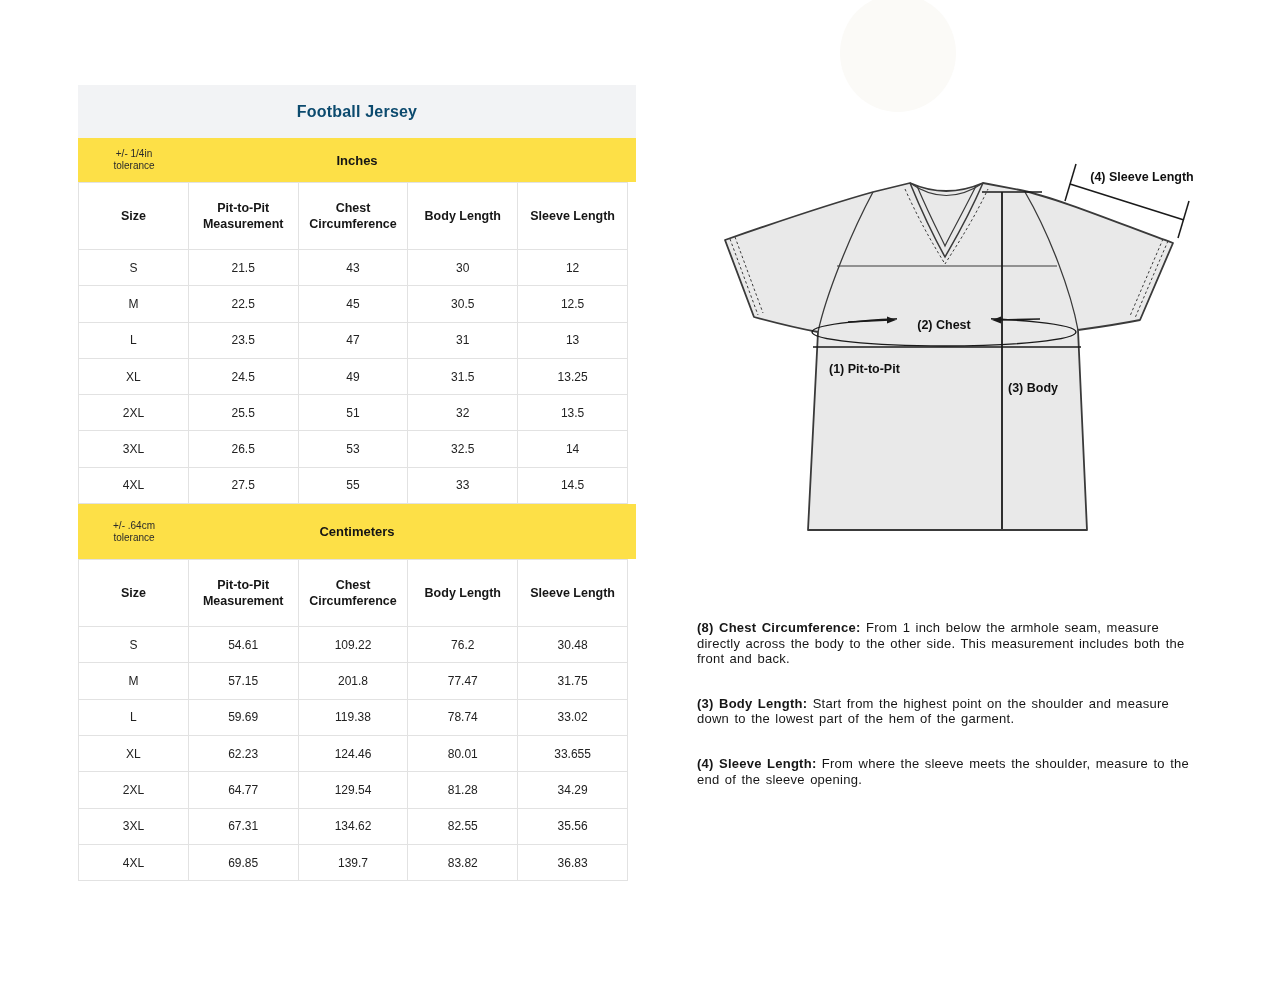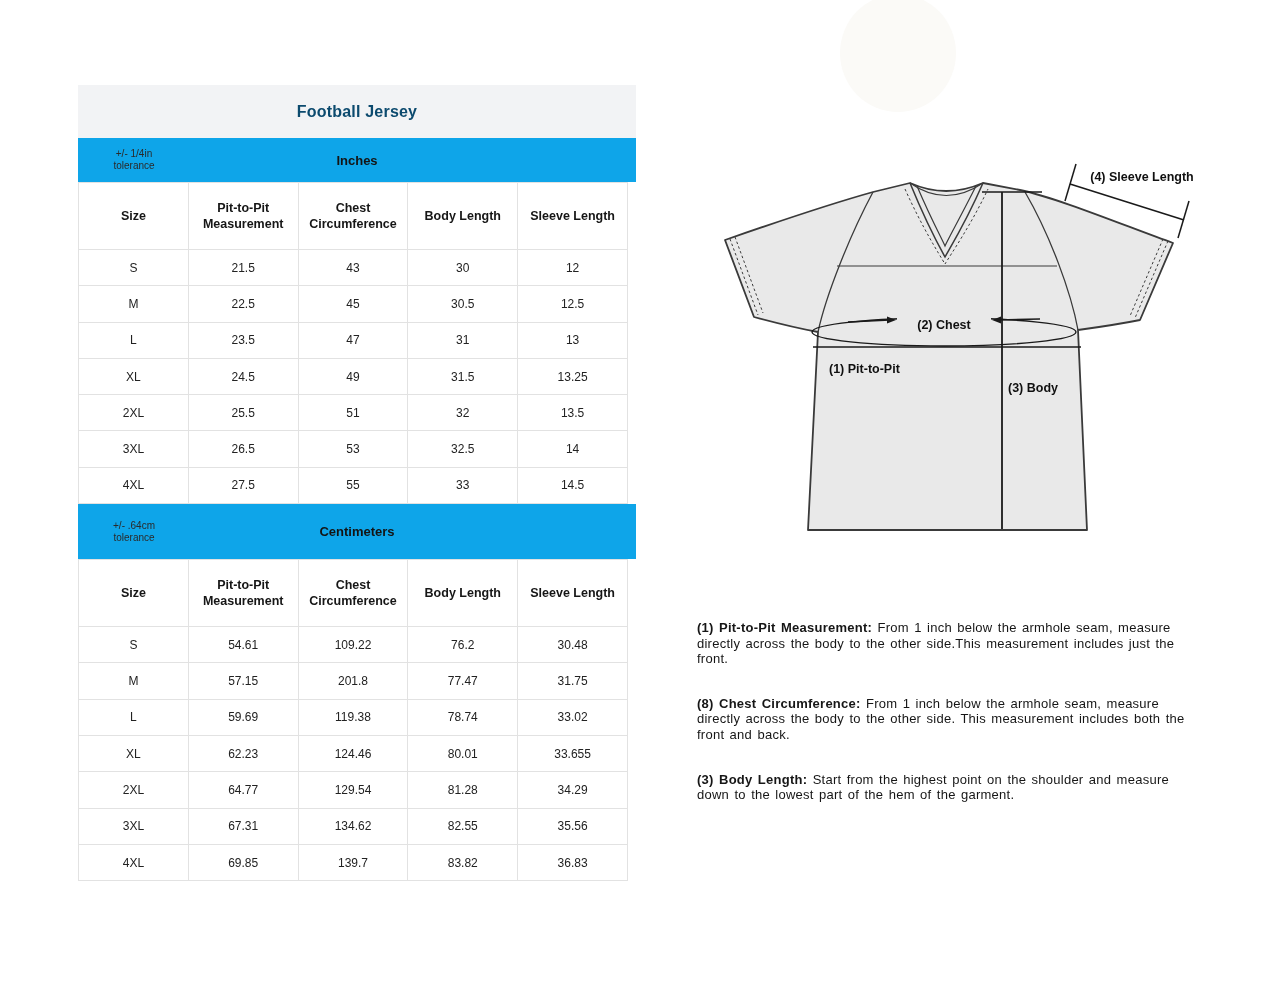--- a/index.html
+++ b/index.html
@@ -12,21 +12,21 @@
     position:absolute; left:840px; top:-6px; width:116px; height:118px;
     border-radius:50%; background:#fbfaf7;
   }
   
   .size-chart { position:absolute; left:78px; top:85px; width:558px; }
   .chart-title {
     height:53px; background:#f2f3f5; display:flex; align-items:center; justify-content:center;
     font-weight:bold; font-size:16px; color:#0c4a6e; letter-spacing:.2px;
   }
   .unit-band {
-    position:relative; background:#0ea5e9; display:flex; align-items:center; justify-content:center;
+    position:relative; background:#fde047; display:flex; align-items:center; justify-content:center;
     font-weight:bold; font-size:13px; color:#141414;
   }
   .unit-band.in { height:44px; }
   .unit-band.cm { height:55px; }
   .tolerance {
     position:absolute; left:0; top:0; bottom:0; width:112px;
     display:flex; flex-direction:column; align-items:center; justify-content:center;
     font-weight:normal; font-size:10px; line-height:12px; color:#2a2a2a; text-align:center;
   }
   table { width:550px; border-collapse:collapse; table-layout:fixed; background:#fff; }
@@ -235,16 +235,16 @@
   <line x1="312" y1="52" x2="312" y2="389" stroke="#1a1a1a" stroke-width="1.8"></line>
   <text x="318" y="252">(3) Body</text>
 
   <line x1="386" y1="24" x2="375" y2="61" stroke="#1a1a1a" stroke-width="1.5"></line>
   <line x1="380" y1="44" x2="494" y2="80" stroke="#1a1a1a" stroke-width="1.5"></line>
   <line x1="499" y1="61" x2="488" y2="98" stroke="#1a1a1a" stroke-width="1.5"></line>
   <text x="452" y="41" text-anchor="middle">(4) Sleeve Length</text>
 </svg>
 
 <div class="descriptions">
-  <p><b>(1) Pit-to-Pit Measurement:</b><span> From 1 inch below the armhole seam, measure directly across the body to the other side.This measurement includes just the front.</span></p>
   <p><b>(8) Chest Circumference:</b><span> From 1 inch below the armhole seam, measure directly across the body to the other side. This measurement includes both the front and back.</span></p>
   <p><b>(3) Body Length:</b><span> Start from the highest point on the shoulder and measure down to the lowest part of the hem of the garment.</span></p>
+  <p><b>(4) Sleeve Length:</b><span> From where the sleeve meets the shoulder, measure to the end of the sleeve opening.</span></p>
 </div>
 
 </body></html>

